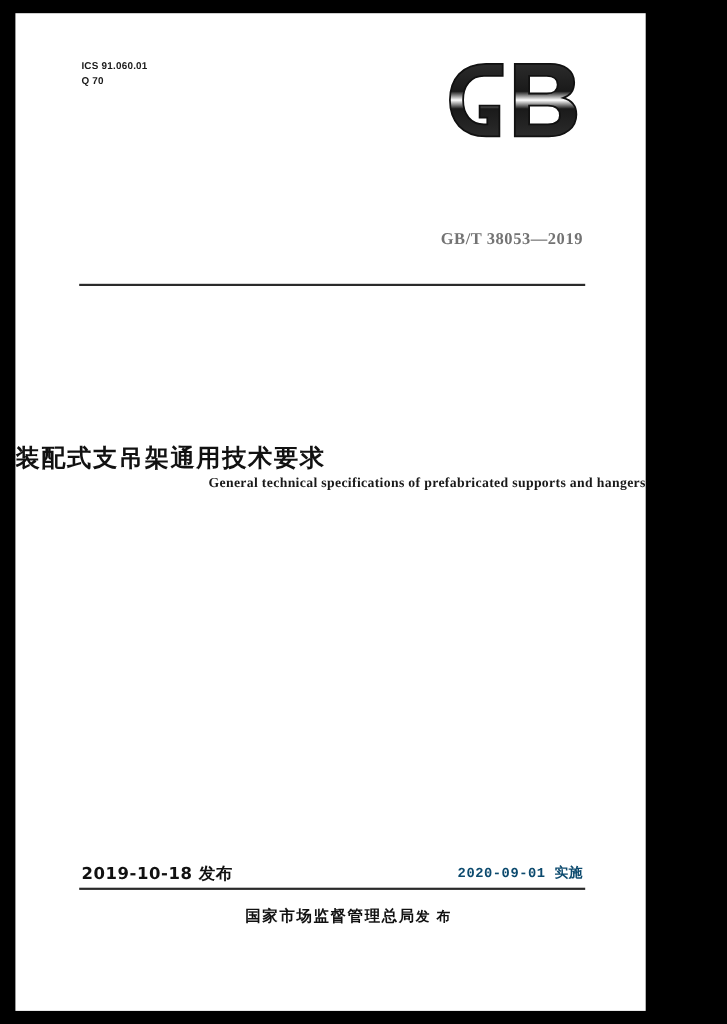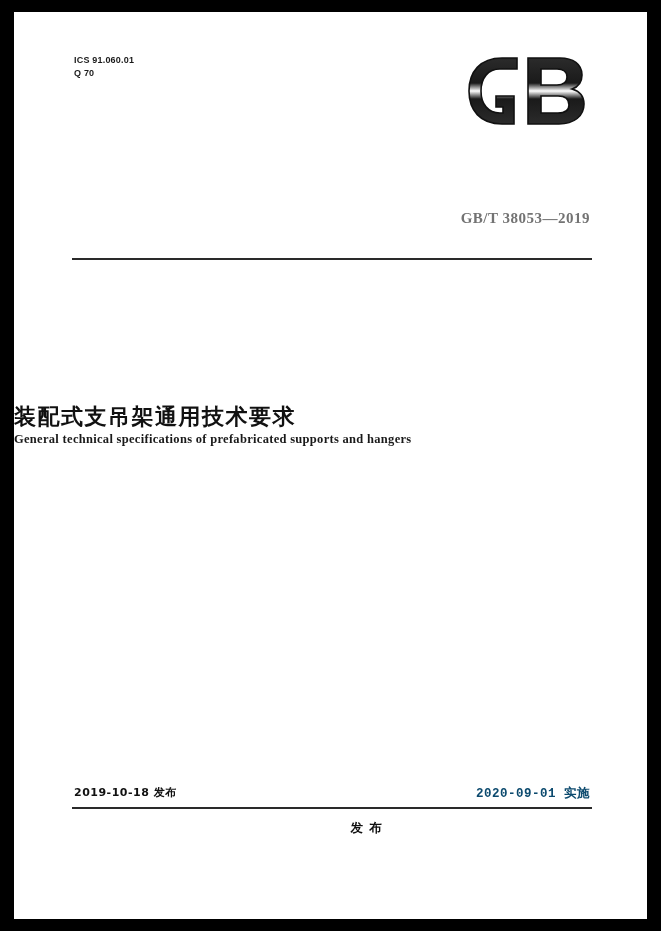--- a/index.html
+++ b/index.html
@@ -11,21 +11,21 @@
     width: 661px;
     height: 931px;
     overflow: hidden;
     font-family: "Liberation Sans", sans-serif;
   }
 
   .page {
     position: absolute;
     left: 14px;
     top: 12px;
-    width: 633px;
+    width: 573px;
     height: 907px;
     background: #ffffff;
     box-sizing: border-box;
   }
 
   .ics-block {
     position: absolute;
     left: 60px;
     top: 42px;
     font-family: "Liberation Sans", sans-serif;
@@ -89,34 +89,34 @@
     font-weight: bold;
     color: #111111;
     letter-spacing: 1.5px;
   }
 
   .doc-title-en {
     position: absolute;
     left: 0;
     right: 0;
     top: 420px;
-    text-align: left;
+    text-align: right;
     font-family: "Liberation Serif", serif;
     font-size: 12.5px;
     font-weight: bold;
     color: #1a1a1a;
     letter-spacing: 0.3px;
   }
 
   .issue-date {
     position: absolute;
     left: 60px;
     top: 773px;
     font-family: "DejaVu Sans", "Liberation Sans", sans-serif;
-    font-size: 11px;
+    font-size: 15px;
     font-weight: bold;
     color: #111111;
     letter-spacing: 0.5px;
   }
 
   .effective-date {
     position: absolute;
     right: 57px;
     top: 773px;
     font-family: Liberation Mono, monospace;
@@ -153,21 +153,21 @@
     font-weight: bold;
     color: #111111;
     letter-spacing: 1.5px;
     line-height: 19px;
     white-space: nowrap;
   }
   .pub-issue {
     position: absolute;
     left: 100%;
     bottom: 1px;
-    margin-left: 20px;
+    margin-left: 0;
     font-family: "DejaVu Sans", "Liberation Sans", sans-serif;
     font-size: 12.5px;
     font-weight: bold;
     color: #111111;
     letter-spacing: 1px;
     white-space: nowrap;
   }
 </style>
 </head>
 <body>
@@ -205,17 +205,18 @@
   <div class="doc-title-cn">装配式支吊架通用技术要求</div>
   <div class="doc-title-en">General technical specifications of prefabricated supports and hangers</div>
 
   <div class="issue-date">2019-10-18 发布</div>
   <div class="effective-date">2020-09-01 实施</div>
 
   <div class="footer-rule"></div>
 
   <div class="publisher">
     <span class="publisher-inner">
+      <div class="pub-line">国家市场监督管理总局</div>
       <span class="pub-issue">发 布</span>
     </span>
   </div>
 
 </div>
 
 </body></html>

